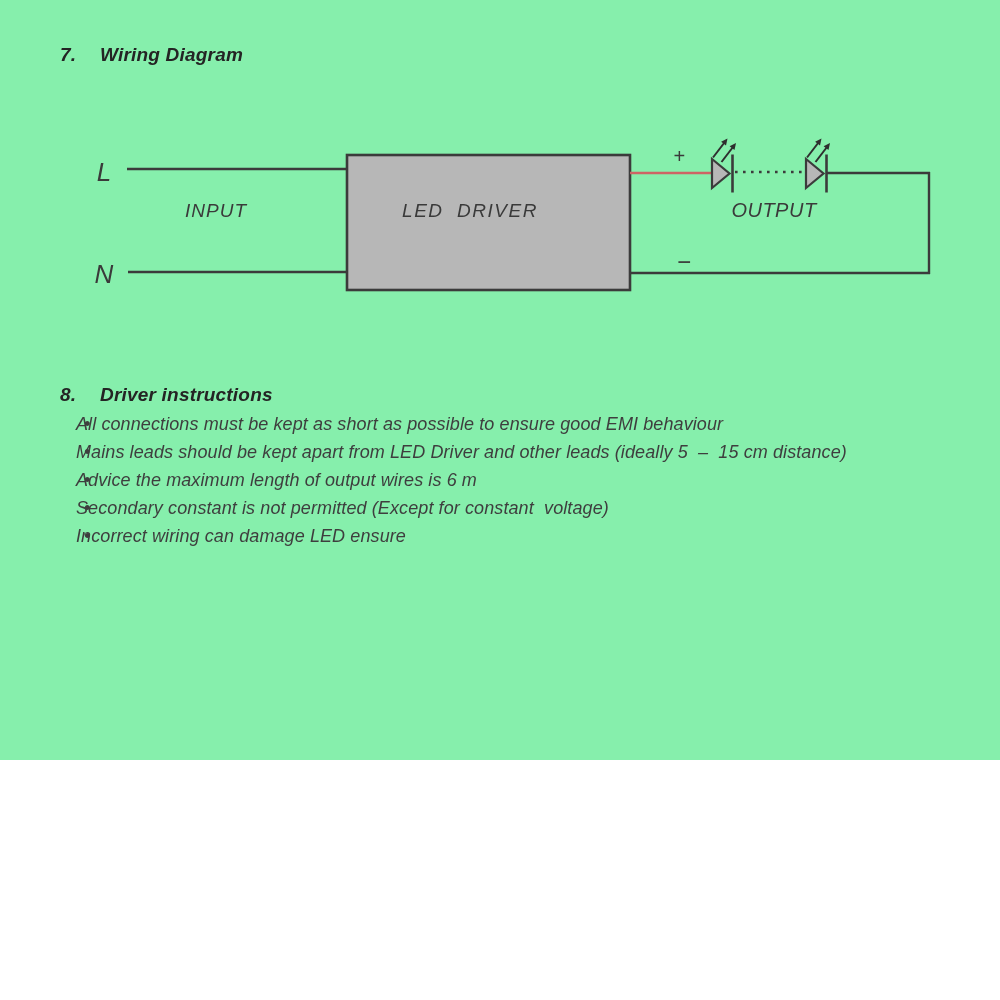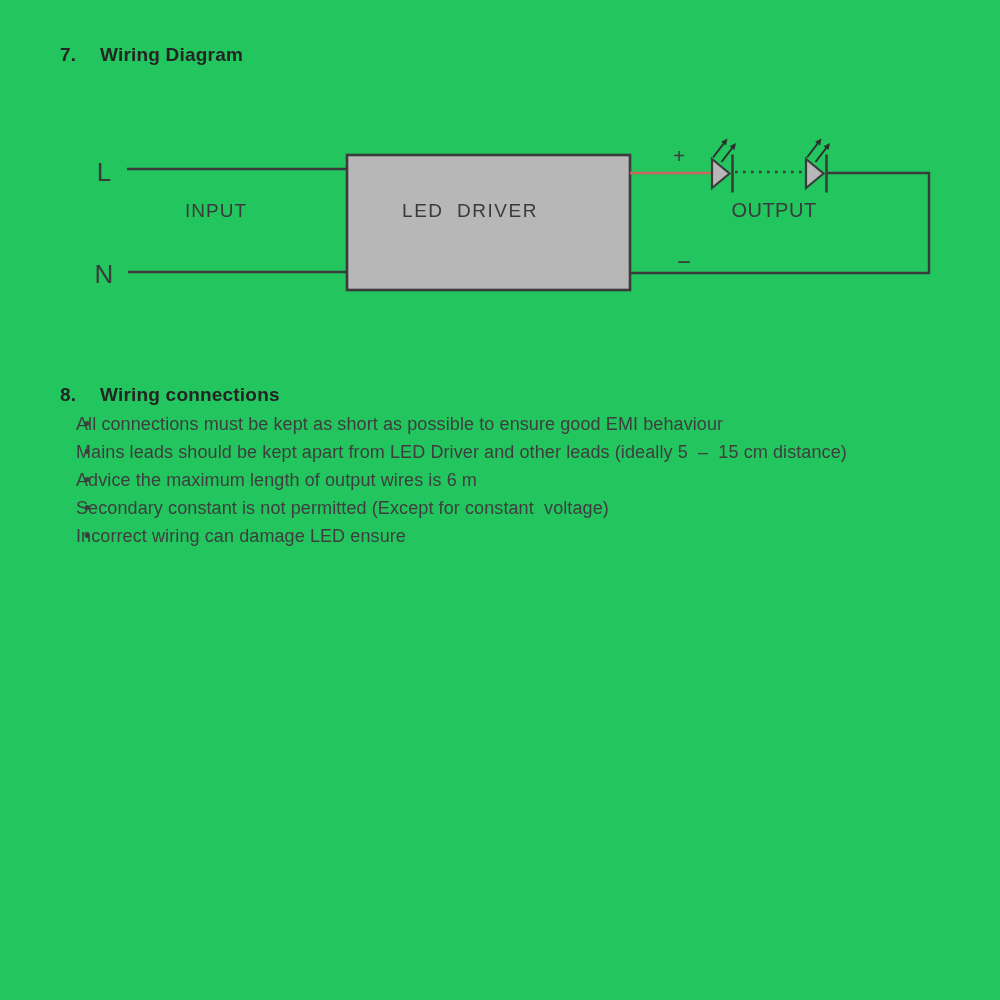--- a/index.html
+++ b/index.html
@@ -1,18 +1,18 @@
 <!DOCTYPE html>
 <html><head>
 <meta charset="utf-8">
 <style>
   html,body { margin:0; padding:0; background:#ffffff; }
   .page {
-    position:relative; width:1000px; height:1000px; background:#22c55e;
-    font-family:"Liberation Sans", sans-serif; overflow:hidden;
+    position:relative; width:1000px; height:760px; background:#86efac;
+    font-family:"Liberation Sans", sans-serif; overflow:hidden;font-style:italic;
   }
   .heading {
     position:absolute; font-weight:bold; font-size:19px; color:#242424;
     letter-spacing:.2px; white-space:nowrap;
   }
   .heading .num { display:inline-block; width:40px; }
   #section7-heading { left:60px; top:44px; }
   #section8-heading { left:60px; top:384px; }
 
   .diagram-svg { position:absolute; left:0; top:0; }
@@ -65,21 +65,21 @@
     <text class="dlabel" x="104" y="181" font-size="26" text-anchor="middle" fill="#2e2e2e">L</text>
     <text class="dlabel" x="104" y="283" font-size="26" text-anchor="middle" fill="#2e2e2e">N</text>
     <text class="dlabel" x="216" y="217" font-size="19" letter-spacing="1" text-anchor="middle">INPUT</text>
     <text class="dlabel" x="470" y="217" font-size="19" letter-spacing="1.5" text-anchor="middle" xml:space="preserve">LED  DRIVER</text>
     <text class="dlabel" x="679" y="163" font-size="20" text-anchor="middle" fill="#2c2c2c">+</text>
     <text class="dlabel" x="684" y="270" font-size="24" text-anchor="middle" fill="#2c2c2c">−</text>
     <text class="dlabel" x="774" y="217" font-size="20" letter-spacing="0.5" text-anchor="middle">OUTPUT</text>
   </svg>
 
   <div class="heading" id="section8-heading">
-    <span class="num">8.</span><span>Wiring connections</span>
+    <span class="num">8.</span><span>Driver instructions</span>
   </div>
 
   <div class="instr-list">
     <div class="instr">
       <span class="bullet">•</span><span class="itext">All connections must be kept as short as possible to ensure good EMI behaviour</span>
     </div>
     <div class="instr">
       <span class="bullet">•</span><span class="itext">Mains leads should be kept apart from LED Driver and other leads (ideally 5  –  15 cm distance)</span>
     </div>
     <div class="instr">

